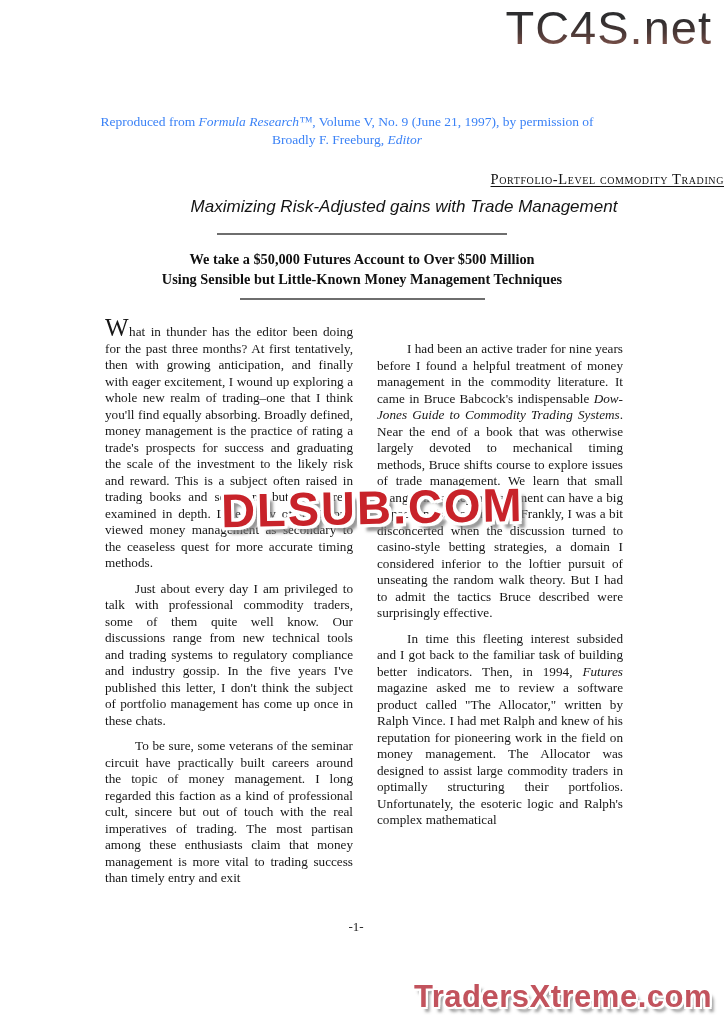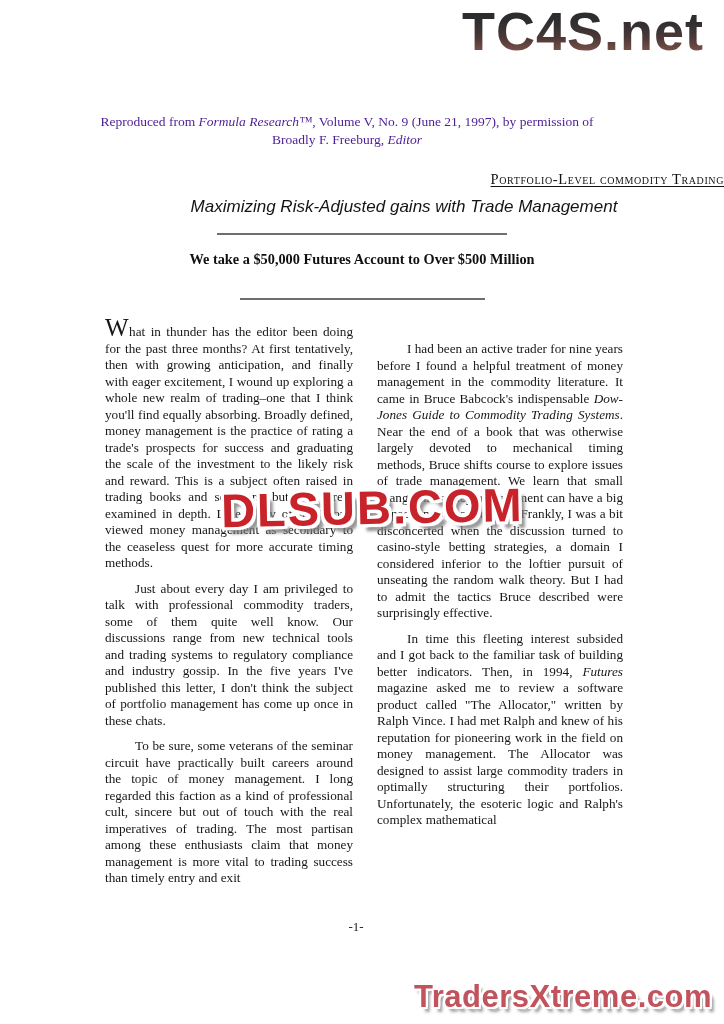--- a/index.html
+++ b/index.html
@@ -3,30 +3,30 @@
 <meta charset="utf-8">
 <title>Formula Research reprint</title>
 <style>
   html,body{margin:0;padding:0;background:#ffffff;}
   .sheet{
     position:relative;width:724px;height:1024px;background:#ffffff;overflow:hidden;
     font-family:"Liberation Serif","DejaVu Serif",serif;color:#161616;
   }
   
   .logo-top{
-    position:absolute;top:4px;right:20px;
+    position:absolute;top:4px;right:12px;
     font-family:"Liberation Sans","DejaVu Sans",sans-serif;
-    font-weight:700;font-size:54px;letter-spacing:1px;line-height:1;
+    font-weight:400;font-size:47px;letter-spacing:1px;line-height:1;
     background:linear-gradient(180deg,#2d2d2f 30%,#4a3836 62%,#82554c 92%);
     -webkit-background-clip:text;background-clip:text;color:transparent;
   }
   
   .attribution{
     position:absolute;top:113px;left:2px;width:690px;
-    text-align:center;font-size:13.5px;line-height:17.5px;color:#4c1d95;
+    text-align:center;font-size:13.5px;line-height:17.5px;color:#3b82f6;
   }
   .italic{font-style:italic;}
   
   .kicker{
     position:absolute;top:171px;left:0;width:724px;text-align:right;
     font-variant:small-caps;font-size:14.5px;letter-spacing:0.6px;
     text-decoration:underline;text-underline-offset:2px;color:#111;
   }
   
   .subtitle{
@@ -91,20 +91,21 @@
   </div>
 
   <div class="kicker">Portfolio-Level commodity Trading</div>
 
   <div class="subtitle">Maximizing Risk-Adjusted gains with Trade Management</div>
 
   <div class="rule rule1"></div>
 
   <div class="headline">
     <div>We take a $50,000 Futures Account to Over $500 Million</div>
+    <div>Using Sensible but Little-Known Money Management Techniques</div>
   </div>
 
   <div class="rule rule2"></div>
 
   <div class="col col-left">
       <p class="para"><span class="dropcap">W</span><span>hat in thunder has the editor been doing for the past three months? At first tentatively, then with growing anticipation, and finally with eager excitement, I wound up exploring a whole new realm of trading–one that I think you'll find equally absorbing. Broadly defined, money management is the practice of rating a trade's prospects for success and graduating the scale of the investment to the likely risk and reward. This is a subject often raised in trading books and seminars, but one rarely examined in depth. Like many of us, I long viewed money management as secondary to the ceaseless quest for more accurate timing methods.</span></p>
       <p class="para indent"><span>Just about every day I am privileged to talk with professional commodity traders, some of them quite well know. Our discussions range from new technical tools and trading systems to regulatory compliance and industry gossip. In the five years I've published this letter, I don't think the subject of portfolio management has come up once in these chats.</span></p>
       <p class="para indent"><span>To be sure, some veterans of the seminar circuit have practically built careers around the topic of money management. I long regarded this faction as a kind of professional cult, sincere but out of touch with the real imperatives of trading. The most partisan among these enthusiasts claim that money management is more vital to trading success than timely entry and exit</span></p>
     </div>
 

